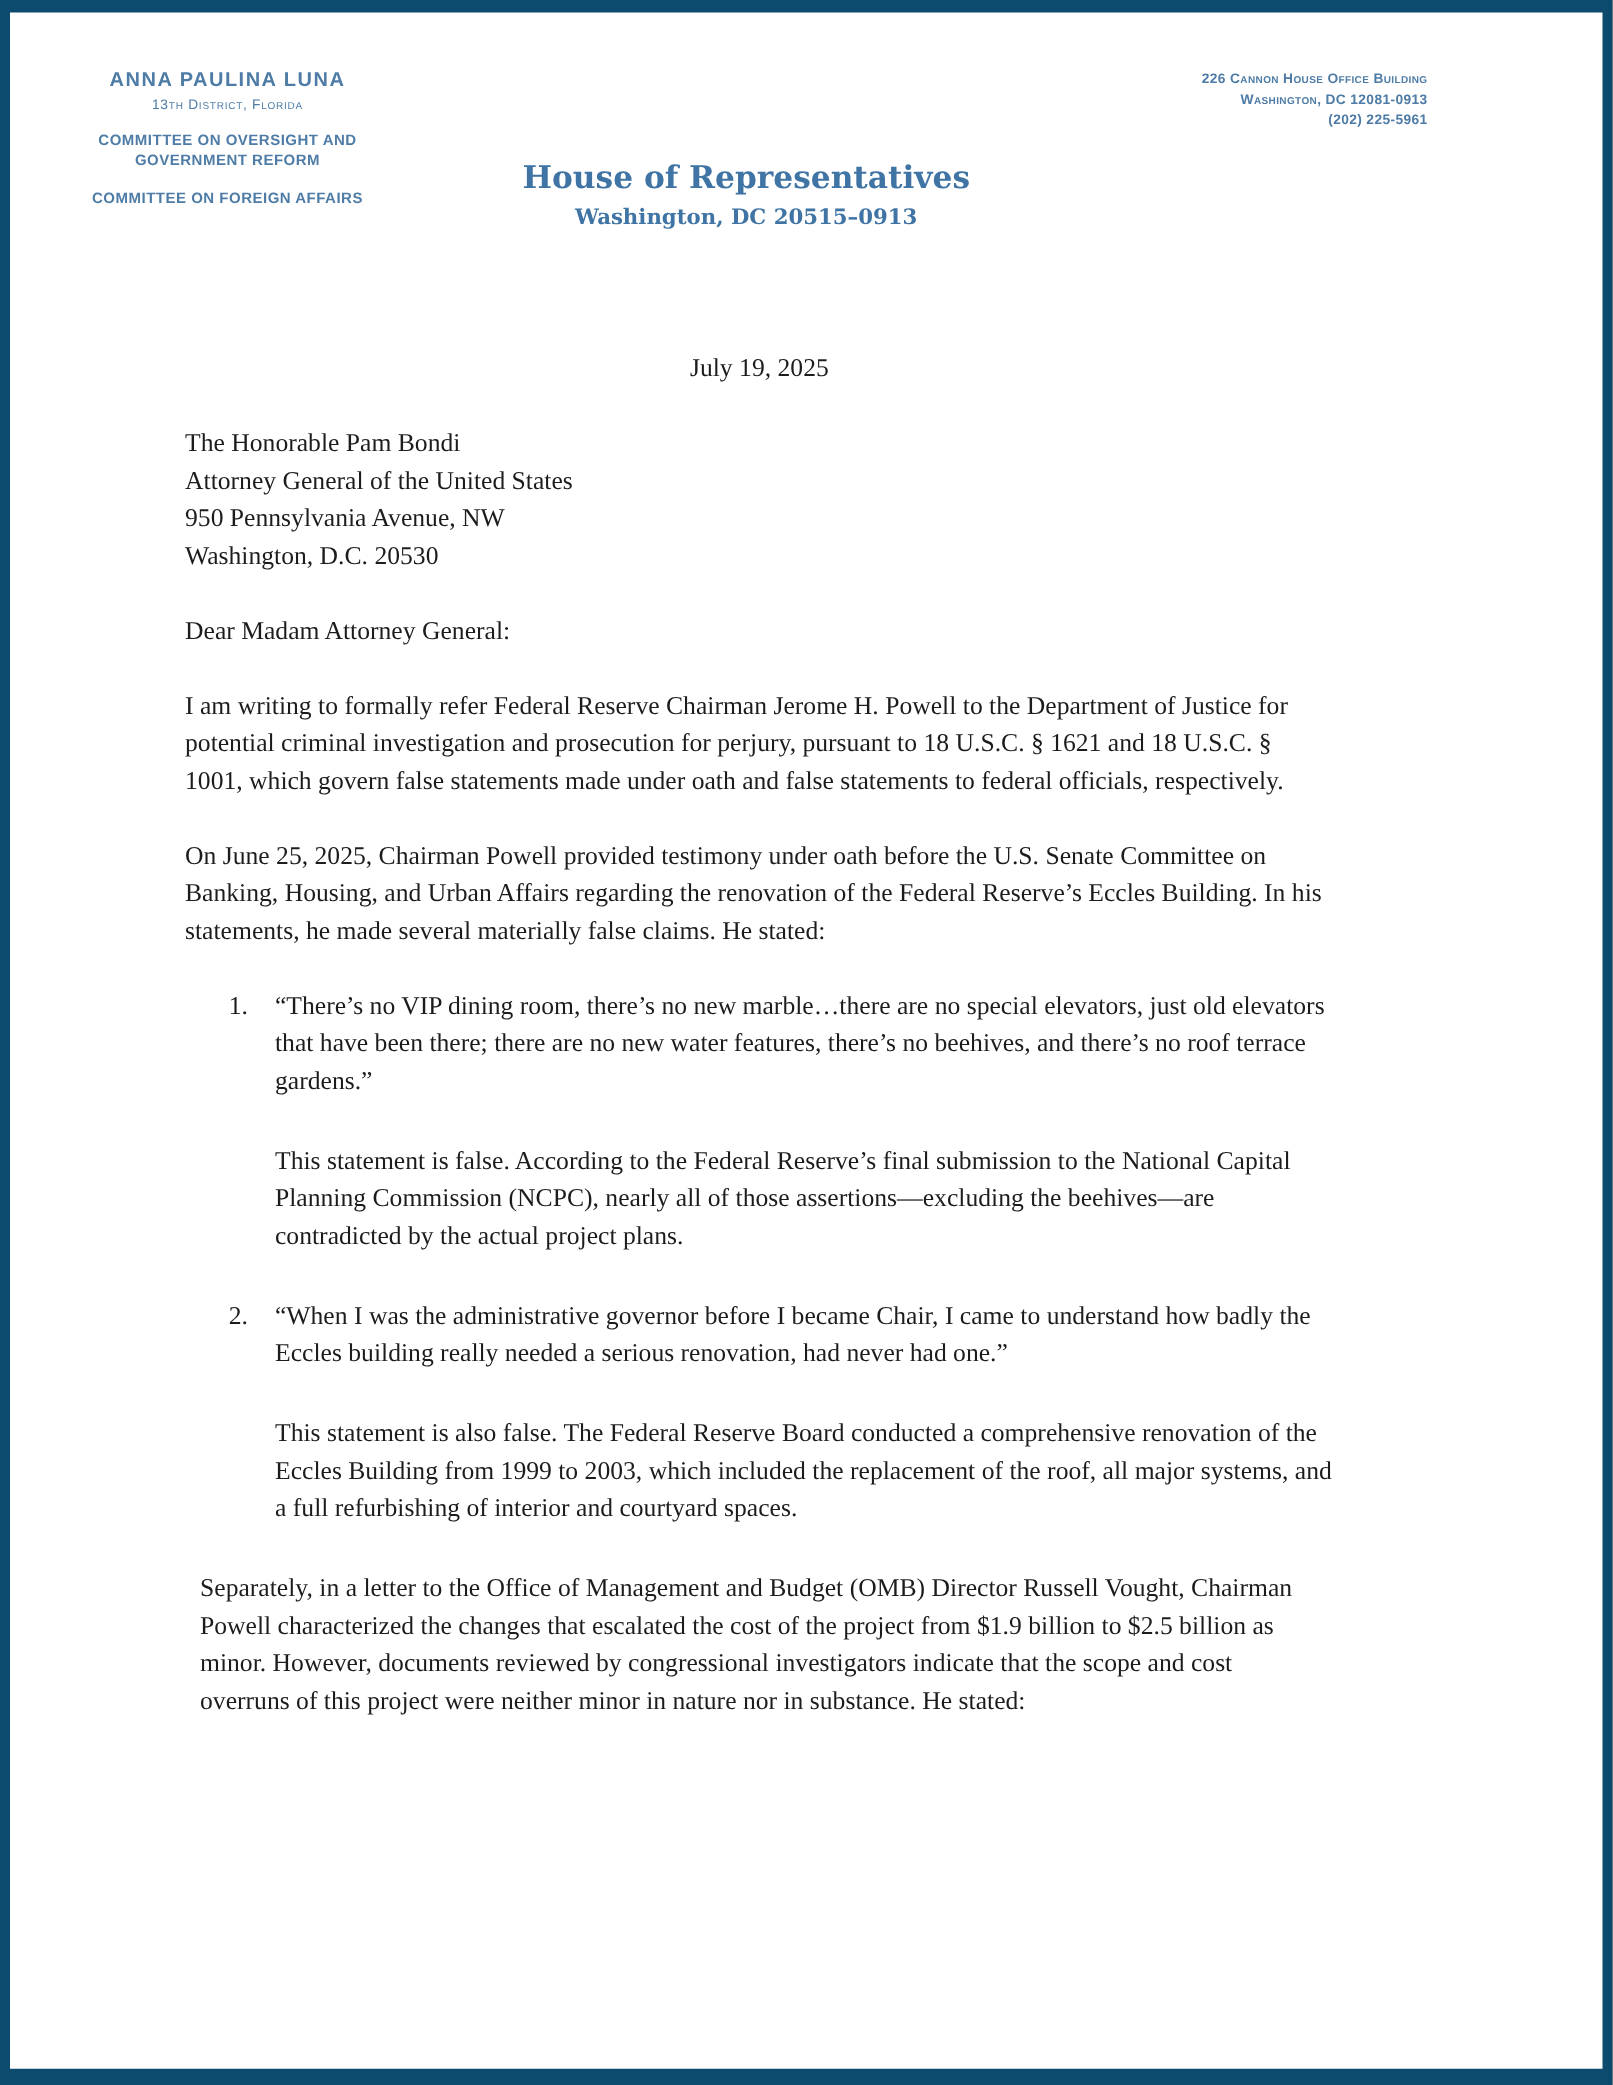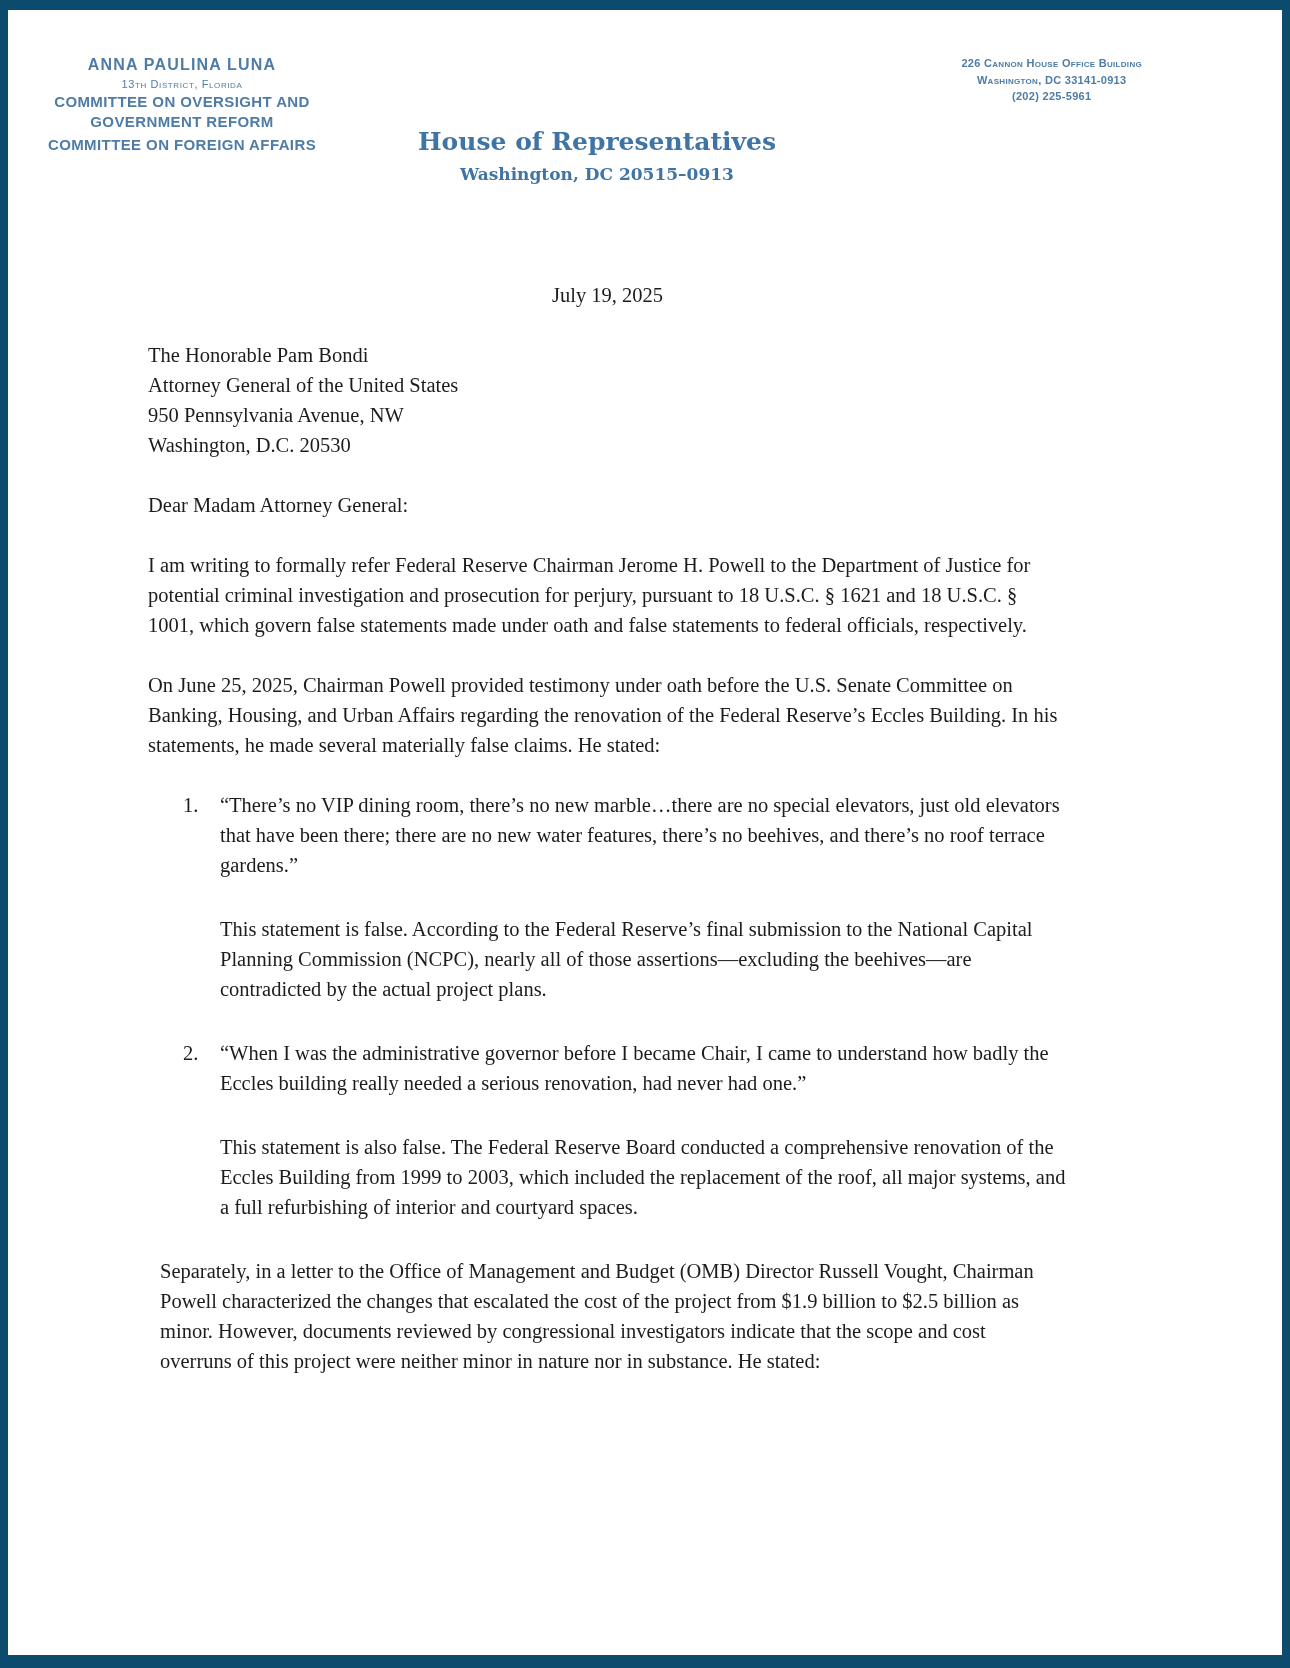--- a/index.html
+++ b/index.html
@@ -43,22 +43,22 @@
     letter-spacing: 1.2px;
   }
   .lh-district {
     margin-top: 4px;
     font-size: 11px;
     font-variant: small-caps;
     letter-spacing: 0.6px;
     font-weight: normal;
   }
   .lh-committee {
-    margin-top: 2px;
-    font-size: 15px;
+    margin-top: 14px;
+    font-size: 12px;
     font-weight: bold;
     letter-spacing: 0.4px;
     line-height: 1.35;
   }
 
   .lh-center {
     position: absolute;
     left: 190px;
     right: 286px;
     top: 108px;
@@ -68,21 +68,21 @@
     font-weight: bold;
   }
   .lh-c1 { font-size: 36px; line-height: 1.05; letter-spacing: 0.5px; }
   .lh-c2 { font-size: 25px; margin-top: 9px; }
   .lh-c3 { font-size: 17px; margin-top: 8px; }
 
   .lh-right {
     position: absolute;
     right: 140px;
     top: 45px;
-    text-align: center;
+    text-align: right;
     font-family: "Liberation Sans", sans-serif;
     color: #4e7ca6;
     font-size: 11px;
     line-height: 1.5;
     font-variant: small-caps;
     letter-spacing: 0.3px;
     font-weight: bold;
   }
 
   
@@ -125,21 +125,21 @@
         <div class="lh-committee">COMMITTEE ON FOREIGN AFFAIRS</div>
       </div>
 
       <div class="lh-center">
         <div class="lh-c2">House of Representatives</div>
         <div class="lh-c3">Washington, DC 20515–0913</div>
       </div>
 
       <div class="lh-right">
         <div>226 Cannon House Office Building</div>
-        <div>Washington, DC 33141-0913</div>
+        <div>Washington, DC 12081-0913</div>
         <div>(202) 225-5961</div>
       </div>
 
     </header>
 
     <main class="letter-body">
 
       <div class="date-line">July 19, 2025</div>
 
       <div class="recipient">

